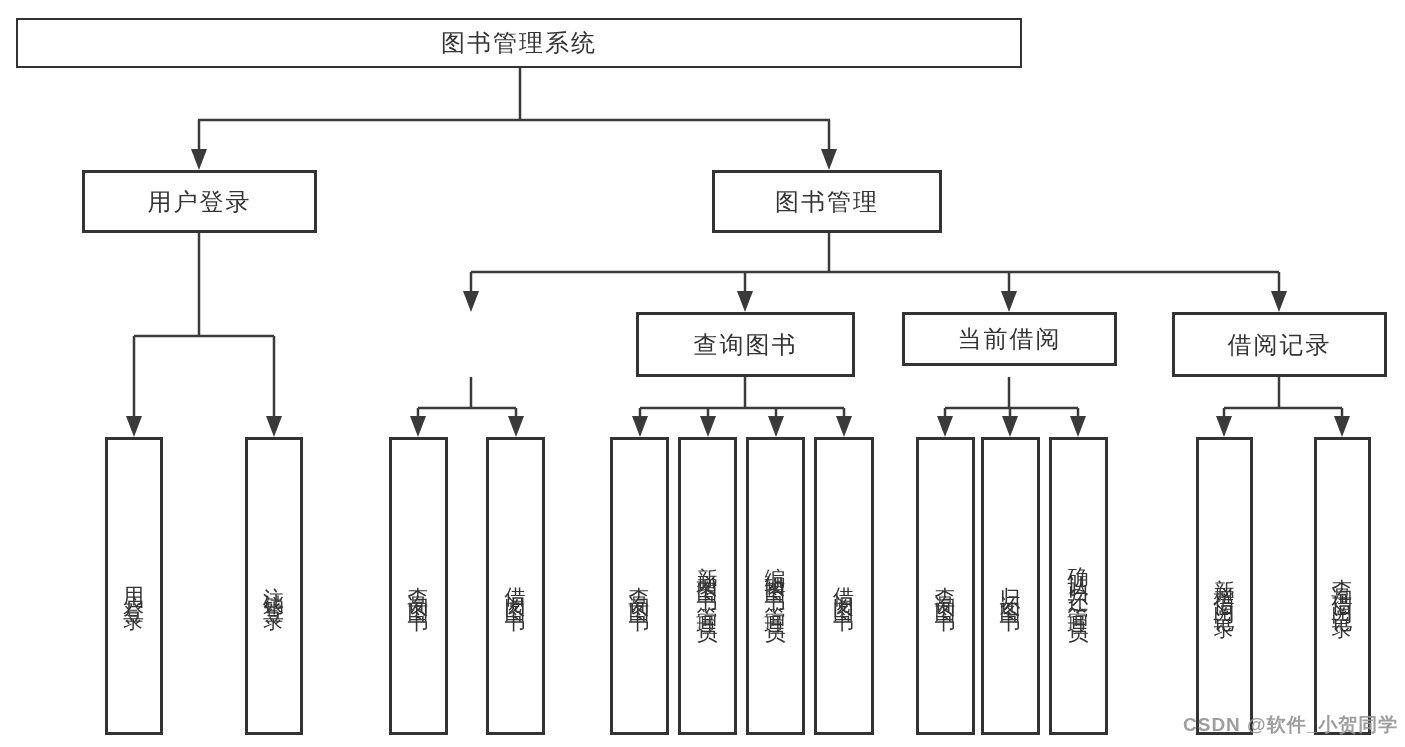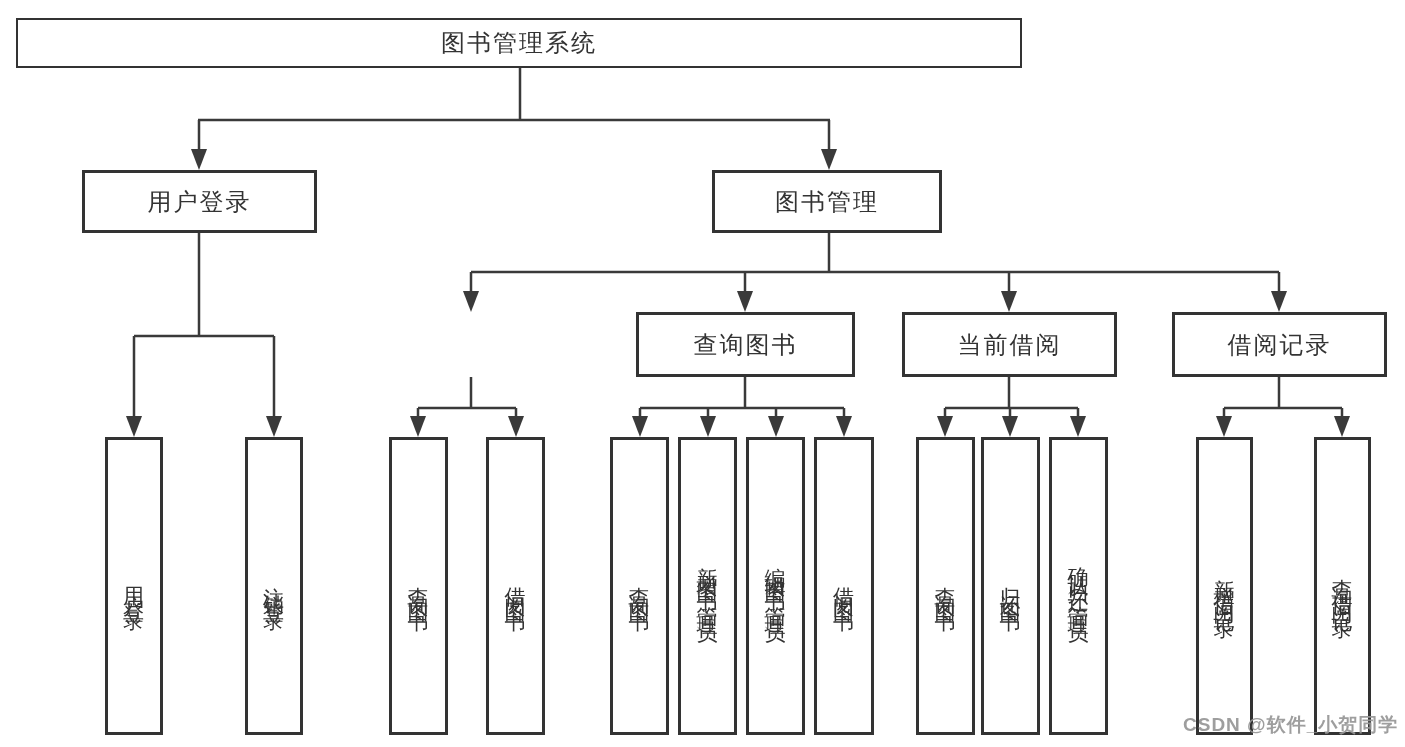--- a/index.html
+++ b/index.html
@@ -108,21 +108,21 @@
   <div class="box box-h" style="left:82px;top:170px;width:235px;height:63px">
     <span>用户登录</span>
   </div>
   <div class="box box-h" style="left:712px;top:170px;width:230px;height:63px">
     <span>图书管理</span>
   </div>
 
   <div class="box box-h" style="left:636px;top:312px;width:219px;height:65px">
     <span>查询图书</span>
   </div>
-  <div class="box box-h" style="left:902px;top:312px;width:215px;height:65px">
+  <div class="box box-h" style="left:902px;top:312px;width:215px;height:54px">
     <span>当前借阅</span>
   </div>
   <div class="box box-h" style="left:1172px;top:312px;width:215px;height:65px">
     <span>借阅记录</span>
   </div>
 
   <div class="box box-v" style="left:105px;top:437px;width:58px;height:298px">
     <span>用户登录</span>
   </div>
   <div class="box box-v" style="left:245px;top:437px;width:58px;height:298px">

